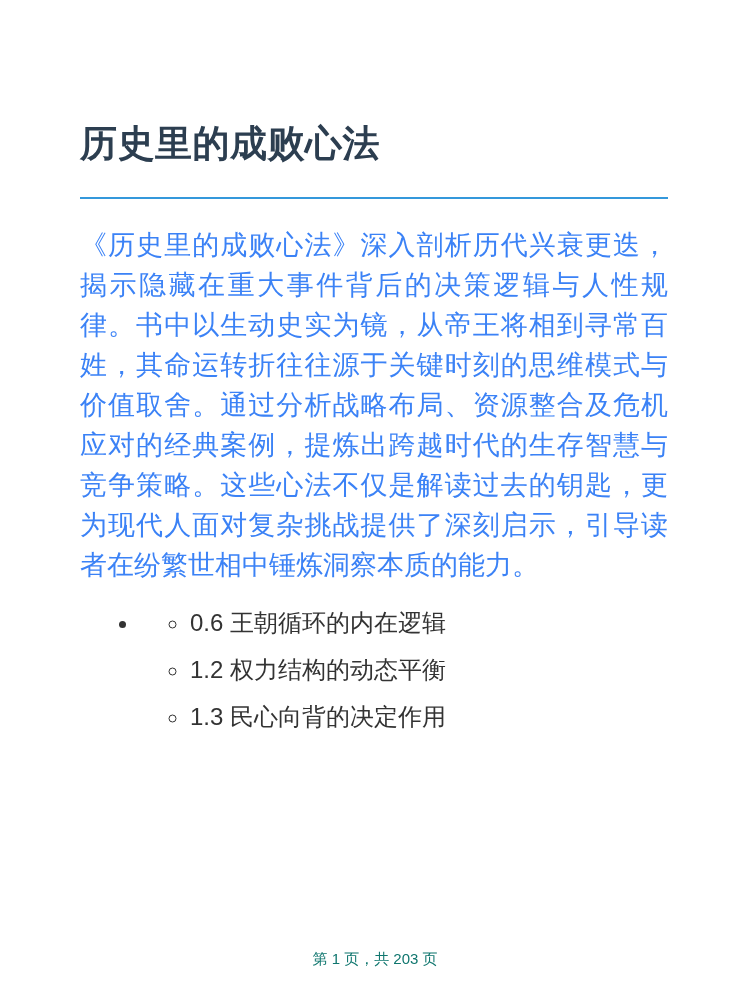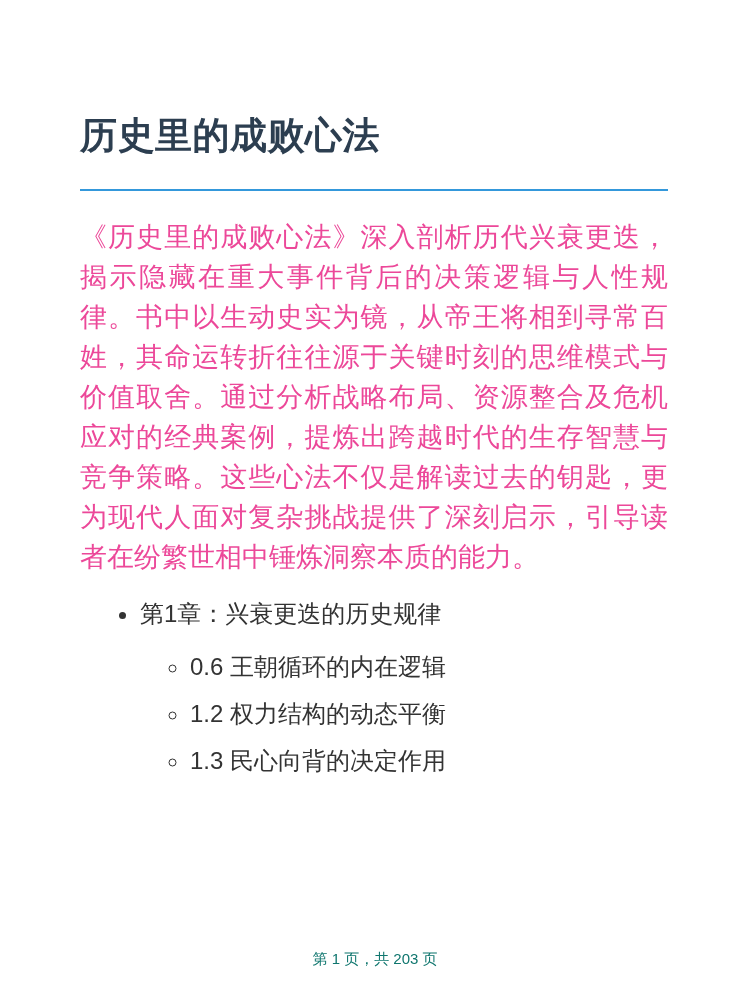--- a/index.html
+++ b/index.html
@@ -4,21 +4,21 @@
 <style>
   * { box-sizing: border-box; }
   html, body { margin: 0; padding: 0; background: #ffffff; }
   .page {
     position: relative;
     width: 750px;
     height: 1000px;
     background: #ffffff;
     font-family: "Liberation Sans", "DejaVu Sans", sans-serif;
     color: #333333;
-    padding: 8px 82px 0 80px;
+    padding: 16px 82px 0 80px;
     overflow: hidden;
   }
   .book-title {
     margin: 104px 0 0 0;
     font-size: 37px;
     line-height: 1.3;
     font-weight: 700;
     color: #2c3e50;
     letter-spacing: 0.5px;
   }
@@ -31,21 +31,21 @@
     margin: 34px 0 0 0;
     font-size: 28px;
     line-height: 1.3;
     font-weight: 700;
     color: #e74c3c;
   }
   .summary-text {
     margin: 26px 0 0 0;
     font-size: 27px;
     line-height: 40px;
-    color: #ec4899;
+    color: #3b82f6;
     text-align: justify;
     text-justify: inter-ideograph;
   }
   ul.toc {
     margin: 22px 0 0 0;
     padding: 0 0 0 60px;
     list-style: disc;
     font-size: 24px;
     line-height: 30px;
     color: #333333;
@@ -77,21 +77,20 @@
   <h1 class="book-title">历史里的成败心法</h1>
 
   <hr class="title-divider">
 
 
   <p class="summary-text">《历史里的成败心法》深入剖析历代兴衰更迭，揭示隐藏在重大事件背后的决策逻辑与人性规律。书中以生动史实为镜，从帝王将相到寻常百姓，其命运转折往往源于关键时刻的思维模式与价值取舍。通过分析战略布局、资源整合及危机应对的经典案例，提炼出跨越时代的生存智慧与竞争策略。这些心法不仅是解读过去的钥匙，更为现代人面对复杂挑战提供了深刻启示，引导读者在纷繁世相中锤炼洞察本质的能力。</p>
 
 
   <ul class="toc">
     <li>
-      <span>第1章：兴衰更迭的历史规律</span>
       <ul class="toc-sub">
         <li>
           <span>0.6 王朝循环的内在逻辑</span>
         </li>
         <li>
           <span>1.2 权力结构的动态平衡</span>
         </li>
         <li>
           <span>1.3 民心向背的决定作用</span>
         </li>

